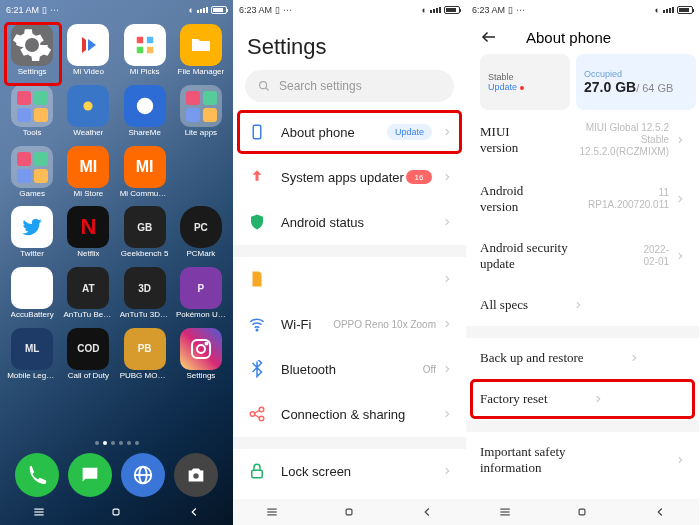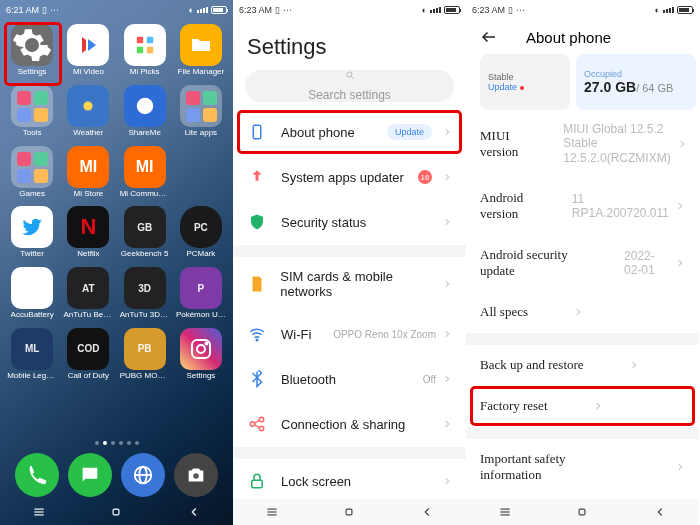--- a/index.html
+++ b/index.html
@@ -29,41 +29,41 @@
 .dock{position:absolute;bottom:28px;left:0;right:0;display:flex;justify-content:space-around;padding:0 10px;}
 .dock .app-icon{width:44px;height:44px;border-radius:22px;}
 .dots{position:absolute;bottom:80px;left:0;right:0;display:flex;justify-content:center;gap:4px;}
 .dot{width:4px;height:4px;border-radius:50%;background:rgba(255,255,255,.4);}
 .dot.on{background:#fff;}
 .navbar{position:absolute;bottom:0;left:0;right:0;height:26px;display:flex;justify-content:space-around;align-items:center;}
 .panel-a .navbar{color:#fff;}
 .panel-b .navbar,.panel-c .navbar{color:#444;background:#f8f8f8;}
 .navbtn svg{width:14px;height:14px;}
 .set-title{font-size:22px;font-weight:400;padding:16px 14px 10px 14px;color:#222;}
-.search{margin:0 12px 8px 12px;background:#f2f2f2;border-radius:18px;height:32px;display:flex;align-items:center;padding:0 12px;color:#999;font-size:12px;gap:8px;flex-direction:column;}
+.search{margin:0 12px 8px 12px;background:#f2f2f2;border-radius:18px;height:32px;display:flex;align-items:center;padding:0 12px;color:#999;font-size:12px;gap:8px;}
 .list{padding:0 0 0 0;}
 .li{display:flex;align-items:center;padding:12px 14px;font-size:13px;color:#222;position:relative;border-bottom:1px solid transparent;}
 .li .li-icon{width:20px;height:20px;margin-right:14px;display:flex;align-items:center;justify-content:center;}
 .li .li-right{margin-left:auto;display:flex;align-items:center;gap:6px;color:#aaa;font-size:10px;}
 .li .chev{color:#ccc;}
 .badge-update{background:#e8f2ff;color:#3b82e8;font-size:9px;padding:3px 8px;border-radius:10px;margin-right:4px;}
-.badge-num{background:#f66;color:#fff;width:14px;height:14px;border-radius:7px;font-size:8px;display:flex;align-items:center;justify-content:center;margin-right:4px;}
+.badge-num{background:#f66;color:#fff;width:26px;height:14px;border-radius:7px;font-size:8px;display:flex;align-items:center;justify-content:center;margin-right:4px;}
 .gap{height:12px;background:#f5f5f5;}
 .about-hdr{display:flex;align-items:center;padding:10px 14px 8px 14px;gap:28px;}
 .about-hdr .title{font-size:15px;font-weight:500;}
 .cards{display:flex;gap:6px;padding:0 0 0 14px;overflow:hidden;}
 .card{height:56px;border-radius:8px;padding:6px 8px;font-size:9px;color:#666;display:flex;flex-direction:column;justify-content:center;}
 .card-a{width:90px;background:#f3f3f3;}
 .card-b{width:120px;background:#ecf5ff;}
 .card .big{font-size:14px;font-weight:600;color:#222;}
 .card .med{font-size:11px;color:#333;}
 .card .dot-r{width:4px;height:4px;background:#e33;border-radius:50%;display:inline-block;margin-left:3px;vertical-align:middle;}
 .about-list .li{padding:12px 14px;}
 .about-list .li-title{font-size:13px;font-family:Liberation Serif, serif;}
-.about-list .li-right{font-size:12px;text-align:left;line-height:1.2;margin-left:45px;}
+.about-list .li-right{font-size:10px;text-align:right;line-height:1.2;margin-left:45px;}
 svg{display:block}
 </style>
 </head>
 <body>
 
 <div class="phone panel-a">
   <div class="statusbar">
     <div class="sb-left">
       <span>6:21 AM</span>
       <span>▯</span>
@@ -382,37 +382,36 @@
             </svg>
           </span>
         </div>
       </div>
       <div class="li">
         <div class="li-icon">
           <svg viewBox="0 0 24 24" width="18" height="18" fill="#22b26a">
             <path d="M12 2l8 3v6c0 5-3.5 9-8 11-4.5-2-8-6-8-11V5z"></path>
           </svg>
         </div>
-        <span>Security status</span>
+        <span>Android status</span>
         <div class="li-right">
           <span class="chev">
             <svg width="10" height="10" viewBox="0 0 24 24" fill="none" stroke="#ccc" stroke-width="3">
               <polyline points="9 5 16 12 9 19"></polyline>
             </svg>
           </span>
         </div>
       </div>
       <div class="gap"></div>
       <div class="li">
         <div class="li-icon">
           <svg viewBox="0 0 24 24" width="18" height="18" fill="#f9a825">
             <path d="M6 2h9l3 3v17H6z"></path>
           </svg>
         </div>
-        <span>SIM cards &amp; mobile networks</span>
         <div class="li-right">
           <span class="chev">
             <svg width="10" height="10" viewBox="0 0 24 24" fill="none" stroke="#ccc" stroke-width="3">
               <polyline points="9 5 16 12 9 19"></polyline>
             </svg>
           </span>
         </div>
       </div>
       <div class="li">
         <div class="li-icon">

